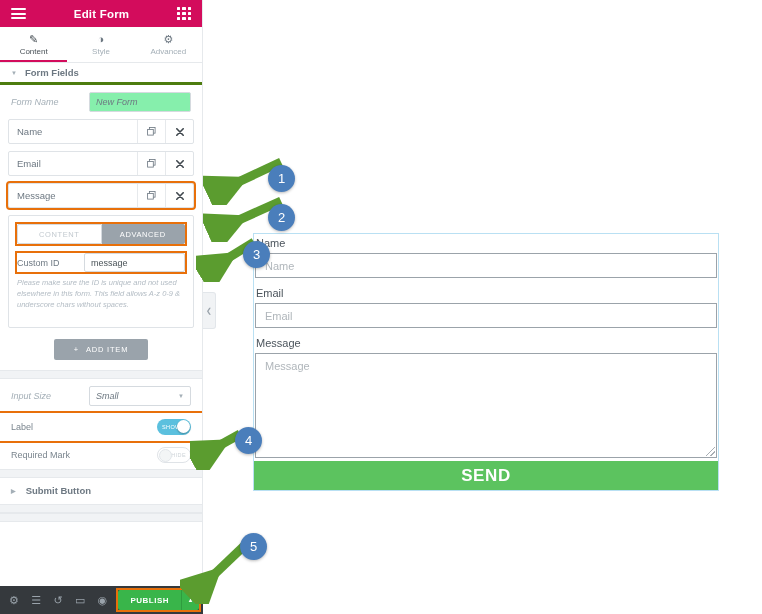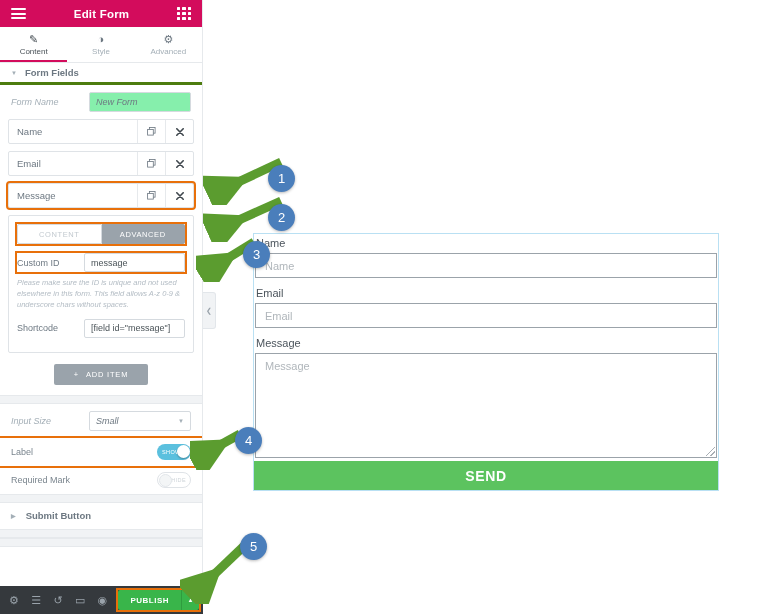--- a/index.html
+++ b/index.html
@@ -167,21 +167,21 @@
     height: 105px; border: 1px solid #9ba3aa; background: #fff;
     padding: 6px 9px; font-size: 11px; color: #b0b6bb; position: relative;
     margin-bottom: 3px;
   }
   .resize-grip { position: absolute; right: 1px; bottom: 1px; width: 9px; height: 9px;
     background:
       linear-gradient(135deg, transparent 45%, #a8afb5 45%, #a8afb5 55%, transparent 55%),
       linear-gradient(135deg, transparent 70%, #a8afb5 70%, #a8afb5 80%, transparent 80%);
   }
   .send-btn {
-    height: 29px; background: #5cc35f; color: #fff; font-size: 14px; font-weight: bold;
+    height: 29px; background: #5cc35f; color: #fff; font-size: 17px; font-weight: bold;
     letter-spacing: .6px; display: flex; align-items: center; justify-content: center;
   }
 
   
   .badge {
     position: absolute; width: 27px; height: 27px; border-radius: 50%;
     background: #4a7ebb; color: #fff; font-size: 13px;
     display: flex; align-items: center; justify-content: center;
     box-shadow: 0 1px 3px rgba(0,0,0,.28); z-index: 40;
   }
@@ -294,24 +294,20 @@
             <div class="on">ADVANCED</div>
           </div>
 
           <div class="mini-row hl">
             <span class="mini-label">Custom ID</span>
             <span class="mini-input">message</span>
           </div>
 
           <div class="help">Please make sure the ID is unique and not used elsewhere in this form. This field allows A-z  0-9 &amp; underscore chars without spaces.</div>
 
-          <div class="mini-row">
-            <span class="mini-label">Shortcode</span>
-            <span class="mini-input">[field id="message"]</span>
-          </div>
         </div>
 
         <div class="add-wrap">
           <span class="add-btn">
             <span>+</span>
             <span>ADD ITEM</span>
           </span>
         </div>
       </div>
 

